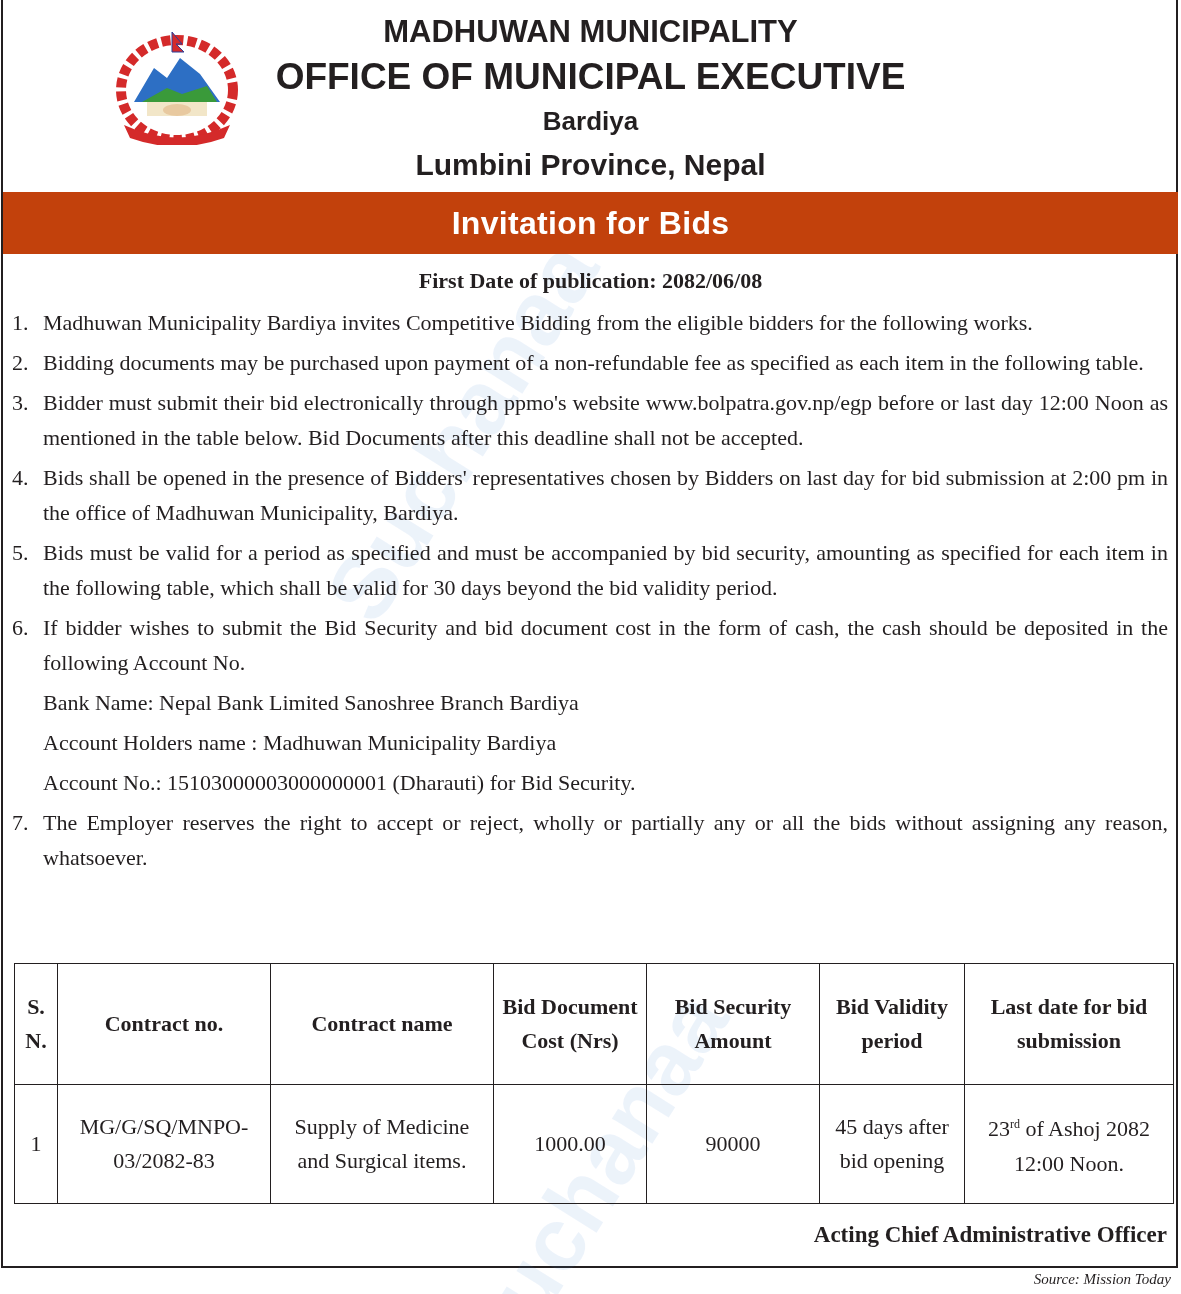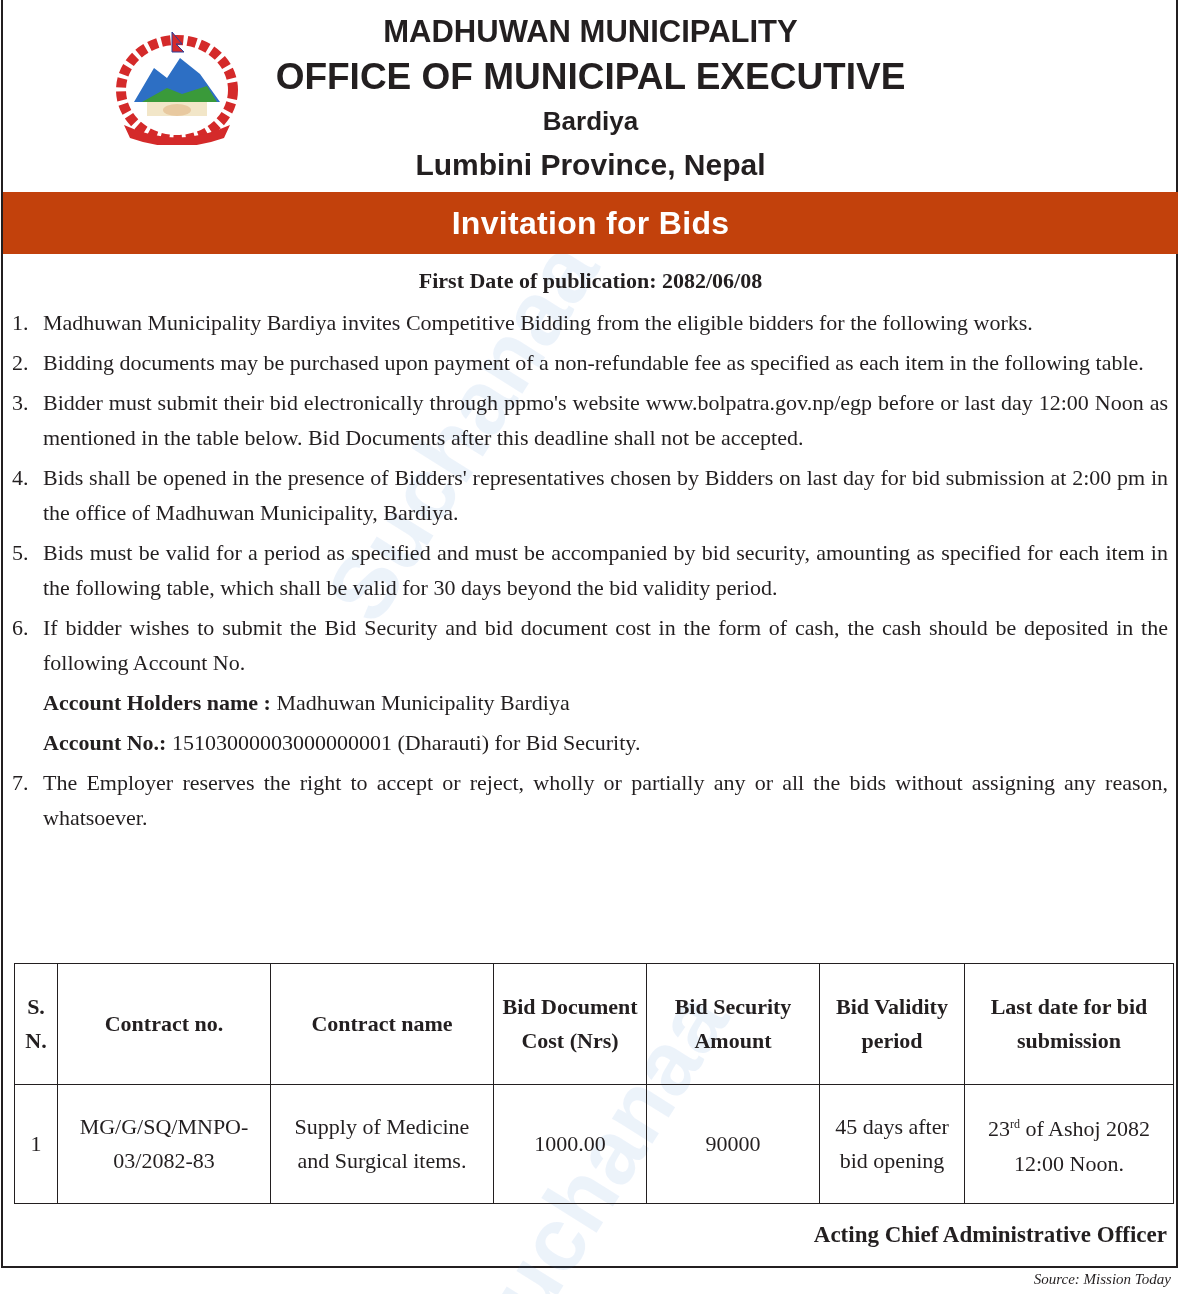--- a/index.html
+++ b/index.html
@@ -12,21 +12,21 @@
   .h2 { top: 56px; font-size: 37px; }
   .h3 { top: 106px; font-size: 26px; }
   .h4 { top: 148px; font-size: 30px; }
   .banner { position: absolute; left: 3px; top: 192px; width: 1175px; height: 62px; background: #c2410c; color: #fff; text-align: center; font-family: "Liberation Sans", sans-serif; font-weight: bold; font-size: 32px; line-height: 62px; letter-spacing: 0.3px; }
   .pubdate { position: absolute; left: 0; top: 268px; width: 1181px; text-align: center; font-weight: bold; font-size: 22px; }
   .items { position: absolute; left: 12px; top: 305px; width: 1156px; font-size: 22px; line-height: 35px; }
   .item { display: flex; margin-bottom: 5px; text-align: justify; }
   .num { width: 31px; flex: none; }
   .txt { flex: 1; text-align: justify; }
   .sub { padding-left: 31px; margin-bottom: 5px; }
-  .b { font-weight: bold; }
+  .b { font-weight: normal; }
   table { position: absolute; left: 14px; top: 963px; width: 1160px; border-collapse: collapse; font-size: 22px; }
   th, td { border: 1.5px solid #231f20; text-align: center; padding: 6px 6px; }
   th { font-weight: bold; height: 108px; line-height: 34px; }
   td { height: 106px; line-height: 34px; }
   td.left { text-align: center; }
   sup { font-size: 12px; }
   .signature { position: absolute; right: 14px; top: 1222px; font-weight: bold; font-size: 23px; }
   .source { position: absolute; right: 10px; top: 1271px; font-family: Liberation Serif, serif; font-style: italic; font-size: 15px; }
   .watermark { position: absolute; pointer-events: none; color: #3b7fd4; opacity: 0.09; font-family: "Liberation Sans", sans-serif; font-weight: bold; transform: rotate(-58deg); }
 </style>
@@ -76,20 +76,21 @@
       <span class="txt">Bids shall be opened in the presence of Bidders' representatives chosen by Bidders on last day for bid submission at 2:00 pm in  the office of Madhuwan Municipality, Bardiya.</span>
     </div>
   <div class="item">
       <span class="num">5.</span>
       <span class="txt">Bids must be valid for a period as specified and must be accompanied by bid security, amounting as specified for each item in the following table, which shall be valid for 30 days beyond the bid validity period.</span>
     </div>
   <div class="item">
       <span class="num">6.</span>
       <span class="txt">If bidder wishes to submit the Bid Security and bid document cost in the form of cash, the cash should be deposited in the following Account No.</span>
     </div>
+  <div class="sub">Bank Name: Nepal Bank Limited Sanoshree Branch Bardiya</div>
   <div class="sub"><span class="b">Account Holders name :</span><span> Madhuwan Municipality Bardiya</span></div>
   <div class="sub"><span class="b">Account No.:</span><span> 15103000003000000001 (Dharauti) for Bid Security.</span></div>
   <div class="item">
       <span class="num">7.</span>
       <span class="txt">The Employer reserves the right to accept or reject, wholly or partially any or all the bids without assigning any reason, whatsoever.</span>
     </div>
 </div>
 
 <table>
   <thead>

